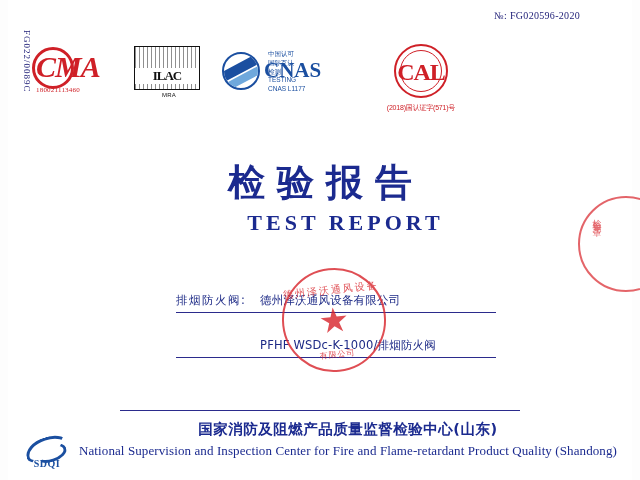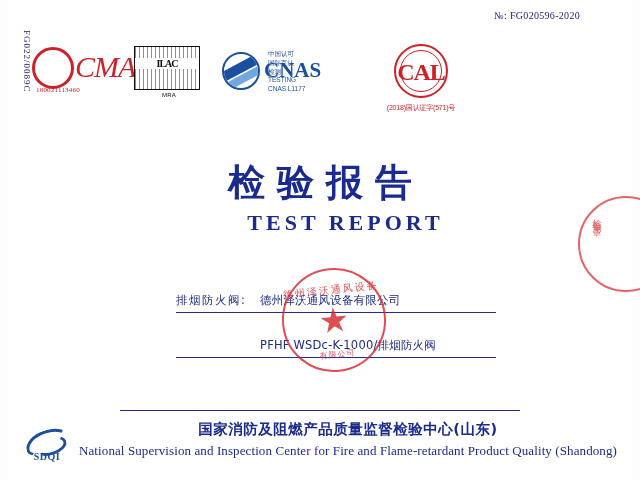--- a/index.html
+++ b/index.html
@@ -57,27 +57,26 @@
     left: 36px;
     top: 42px;
     width: 440px;
     height: 70px;
   }
 
   
   .cma-wrap { position: absolute; left: 0; top: 10px; width: 86px; }
   .cma-text {
     font-family: "Liberation Serif", serif;
-    font-weight: normal;
+    font-weight: bold;
     font-style: italic;
     font-size: 30px;
     color: #cf2027;
     letter-spacing: -1px;
     line-height: 1;
-    margin-left: 39px;
   }
   .cma-ring {
     position: absolute;
     left: -4px;
     top: -5px;
     width: 42px;
     height: 42px;
     border: 3px solid #cf2027;
     border-radius: 50%;
     box-sizing: border-box;
@@ -100,25 +99,25 @@
     background: #fff;
     overflow: hidden;
   }
   .ilac-hatch {
     position: absolute; left: 0; top: 0; right: 0; bottom: 0;
     background: repeating-linear-gradient(90deg, #333 0 1px, transparent 1px 4px);
     opacity: .55;
   }
   .ilac-word {
     position: absolute;
-    left: 0; right: 0; top: 11px;
-    text-align: center;
-    font-family: "Liberation Serif", serif;
-    font-weight: bold;
-    font-size: 10px;
+    left: 0; right: 0; top: 21px;
+    text-align: center;
+    font-family: "Liberation Serif", serif;
+    font-weight: bold;
+    font-size: 13px;
     color: #111;
     background: #fff;
     letter-spacing: -1px;
   }
   .ilac-sub {
     font-size: 6px;
     color: #111;
     margin-top: 2px;
     letter-spacing: .2px;
   }
@@ -350,21 +349,21 @@
     text-align: center;
   }
   .footer-inner {
     display: inline-block;
     position: relative;
     padding-left: 56px;
   }
   .sdqi-logo {
     position: absolute;
     left: 0;
-    top: 8px;
+    top: 15px;
     width: 48px;
     text-align: center;
   }
   .sdqi-swoosh {
     width: 44px;
     height: 22px;
     position: relative;
   }
   .sdqi-swoosh::before {
     content: "";

